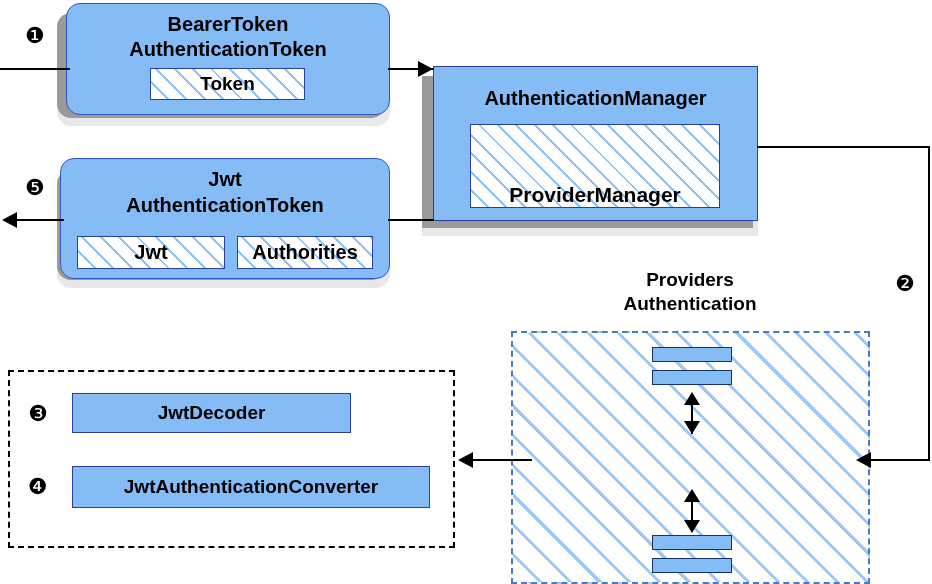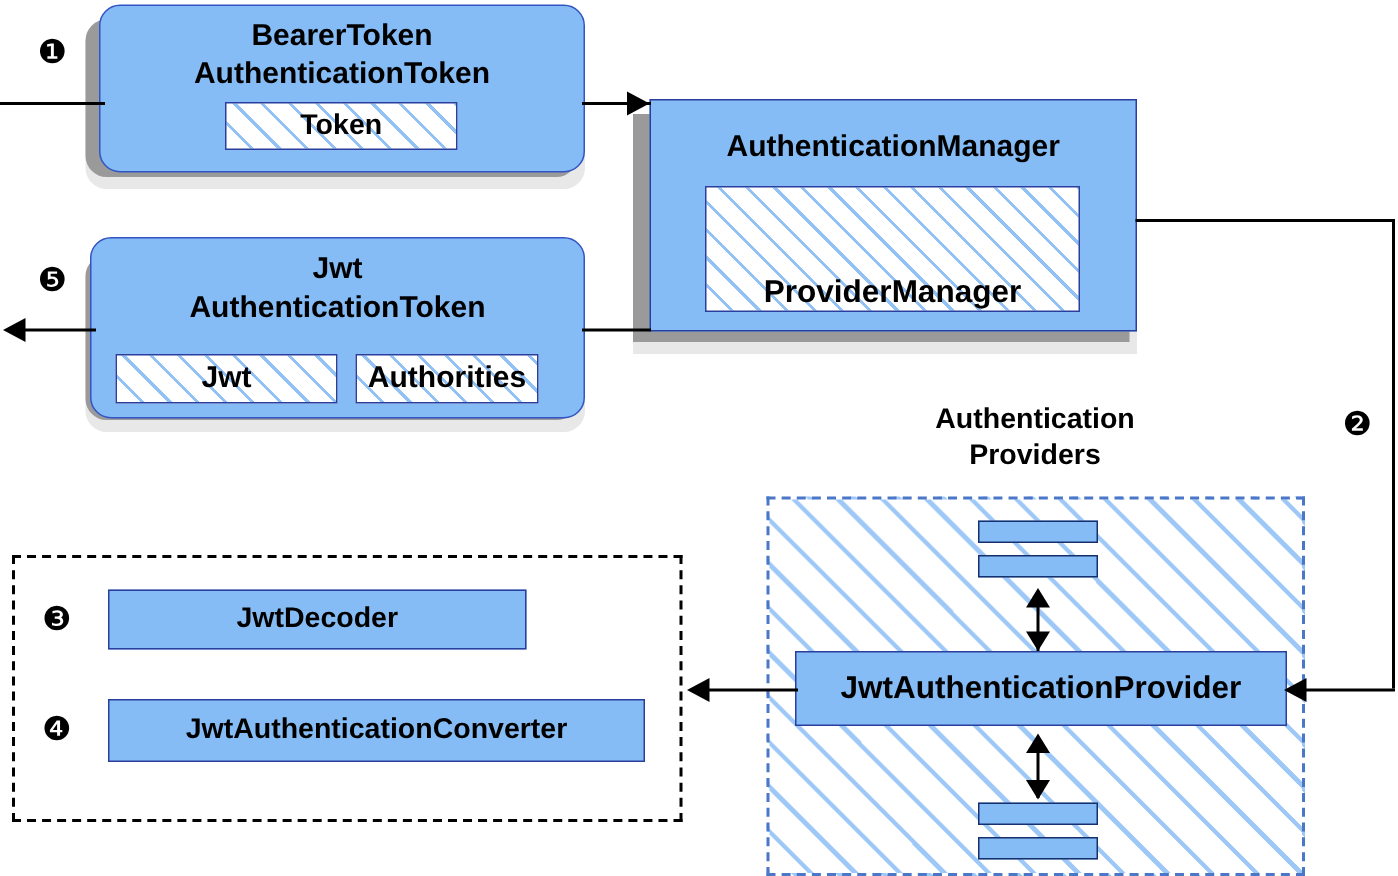--- a/index.html
+++ b/index.html
@@ -97,36 +97,33 @@
   }
 </style>
 </head>
 <body>
 
 <div id="stage">
 
   <div class="group-blue" style="left:511px;top:331px;width:359px;height:253px;"></div>
 
   <div class="caption" style="left:570px;top:268px;width:240px;">
+    <div>Providers</div>
     <div>Authentication</div>
-    <div>Providers</div>
   </div>
 
   <div class="stub" style="left:652px;top:347px;width:80px;height:15px;"></div>
   <div class="stub" style="left:652px;top:370px;width:80px;height:15px;"></div>
 
   <div class="vline" style="left:691px;top:396px;height:38px;"></div>
   <div class="arrow up" style="left:684px;top:392px;"></div>
   <div class="arrow down" style="left:684px;top:421px;"></div>
 
   <div class="shadow-outer" style="left:522px;top:443px;width:337px;height:58px;"></div>
   <div class="shadow-inner" style="left:522px;top:443px;width:332px;height:50px;"></div>
-  <div class="node" style="left:530px;top:434px;width:328px;height:50px;font-size:21px;">
-    <span>JwtAuthenticationProvider</span>
-  </div>
 
   <div class="vline" style="left:691px;top:492px;height:40px;"></div>
   <div class="arrow up" style="left:684px;top:489px;"></div>
   <div class="arrow down" style="left:684px;top:520px;"></div>
 
   <div class="stub" style="left:652px;top:535px;width:80px;height:15px;"></div>
   <div class="stub" style="left:652px;top:558px;width:80px;height:15px;"></div>
 
   <div class="group-black" style="left:8px;top:370px;width:447px;height:178px;"></div>
 
@@ -158,21 +155,21 @@
   <div class="shadow-inner" style="left:57px;top:170px;width:328px;height:110px;border-radius:14px;"></div>
   <div class="node round" style="left:60px;top:158px;width:330px;height:121px;display:block;">
     <div style="padding-top:7px;font-size:20px;line-height:26px;">
       <div>Jwt</div>
       <div>AuthenticationToken</div>
     </div>
   </div>
   <div class="hatchbox" style="left:77px;top:236px;width:148px;height:33px;font-size:20px;">
     <span>Jwt</span>
   </div>
-  <div class="hatchbox" style="left:237px;top:236px;width:122px;height:33px;font-size:20px;">
+  <div class="hatchbox" style="left:237px;top:236px;width:136px;height:33px;font-size:20px;">
     <span>Authorities</span>
   </div>
 
   <div class="shadow-outer" style="left:422px;top:76px;width:336px;height:160px;"></div>
   <div class="shadow-inner" style="left:422px;top:76px;width:331px;height:152px;"></div>
   <div class="node" style="left:433px;top:66px;width:325px;height:155px;display:block;">
     <div style="padding-top:20px;font-size:20px;">AuthenticationManager</div>
   </div>
   <div class="hatchbox" style="left:470px;top:124px;width:250px;height:84px;font-size:21px;align-items:flex-end;">
     <span>ProviderManager</span>

